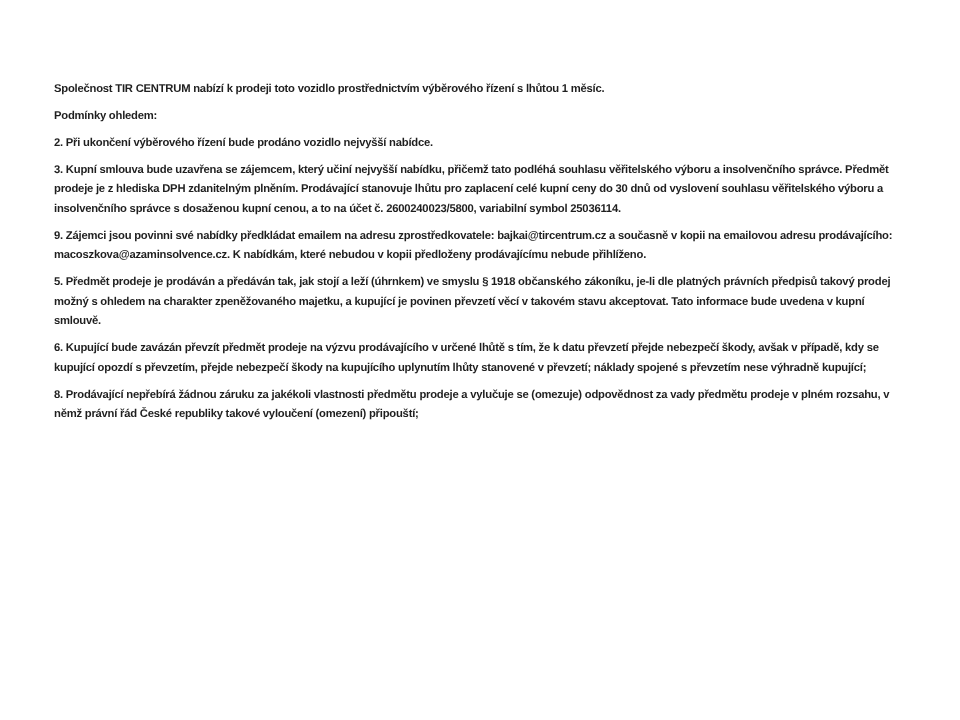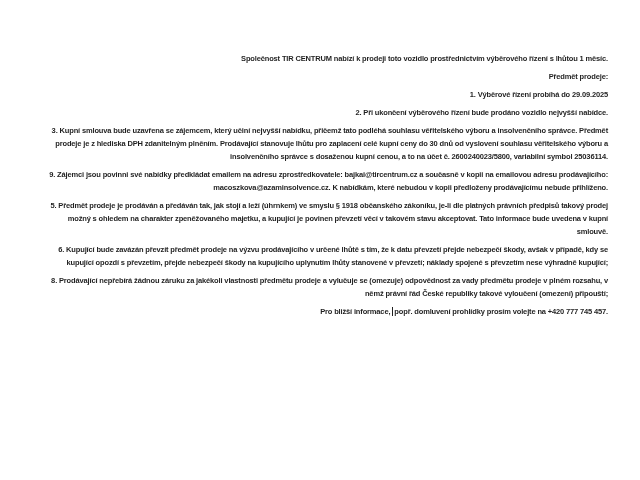--- a/index.html
+++ b/index.html
@@ -20,38 +20,35 @@
     top: 52px;
     width: 572px;
     color: #1f1f1f;
     font-weight: bold;
     font-size: 7.5px;
     line-height: 13px;
     letter-spacing: -0.15px;
   }
   .doc p {
     margin: 0 0 5px 0;
-    text-align: right;
   }
   .caret {
     display: inline-block;
     width: 1px;
     height: 9px;
     background: #1f1f1f;
     vertical-align: text-bottom;
     margin: 0 1px 0 2px;
   }
 </style>
 </head>
 <body>
 
 <div class="doc">
   <p>Společnost TIR CENTRUM nabízí k prodeji toto vozidlo prostřednictvím výběrového řízení s lhůtou 1 měsíc.</p>
-  <p>Předmět prodeje:</p>
-  <p>1. Výběrové řízení probíhá do 29.09.2025</p>
+  <p>Podmínky ohledem:</p>
   <p>2. Při ukončení výběrového řízení bude prodáno vozidlo nejvyšší nabídce.</p>
   <p>3. Kupní smlouva bude uzavřena se zájemcem, který učiní nejvyšší nabídku, přičemž tato podléhá souhlasu věřitelského výboru a insolvenčního správce. Předmět prodeje je z hlediska DPH zdanitelným plněním. Prodávající stanovuje lhůtu pro zaplacení celé kupní ceny do 30 dnů od vyslovení souhlasu věřitelského výboru a insolvenčního správce s dosaženou kupní cenou, a to na účet č. 2600240023/5800, variabilní symbol 25036114.</p>
   <p>9. Zájemci jsou povinni své nabídky předkládat emailem na adresu zprostředkovatele: bajkai@tircentrum.cz a současně v kopii na emailovou adresu prodávajícího: macoszkova@azaminsolvence.cz. K nabídkám, které nebudou v kopii předloženy prodávajícímu nebude přihlíženo.</p>
   <p>5. Předmět prodeje je prodáván a předáván tak, jak stojí a leží (úhrnkem) ve smyslu § 1918 občanského zákoníku, je-li dle platných právních předpisů takový prodej možný s ohledem na charakter zpeněžovaného majetku, a kupující je povinen převzetí věcí v takovém stavu akceptovat. Tato informace bude uvedena v kupní smlouvě.</p>
   <p>6. Kupující bude zavázán převzít předmět prodeje na výzvu prodávajícího v určené lhůtě s tím, že k datu převzetí přejde nebezpečí škody, avšak v případě, kdy se kupující opozdí s převzetím, přejde nebezpečí škody na kupujícího uplynutím lhůty stanovené v převzetí; náklady spojené s převzetím nese výhradně kupující;</p>
   <p>8. Prodávající nepřebírá žádnou záruku za jakékoli vlastnosti předmětu prodeje a vylučuje se (omezuje) odpovědnost za vady předmětu prodeje v plném rozsahu, v němž právní řád České republiky takové vyloučení (omezení) připouští;</p>
-  <p><span>Pro bližší informace,</span><span class="caret"></span><span>popř. domluvení prohlídky prosím volejte na +420 777 745 457.</span></p>
 </div>
 
 </body></html>

